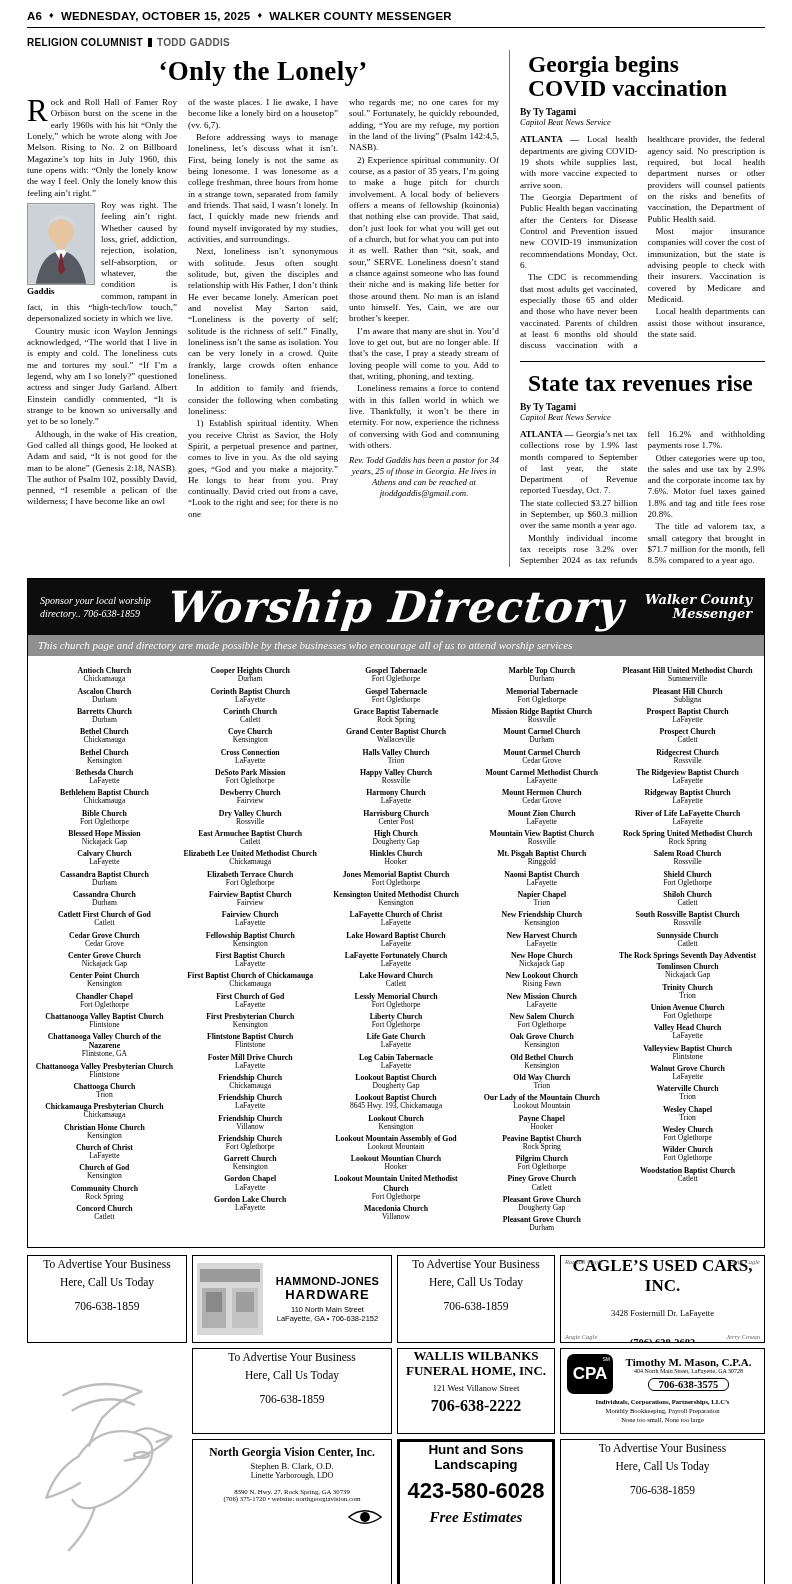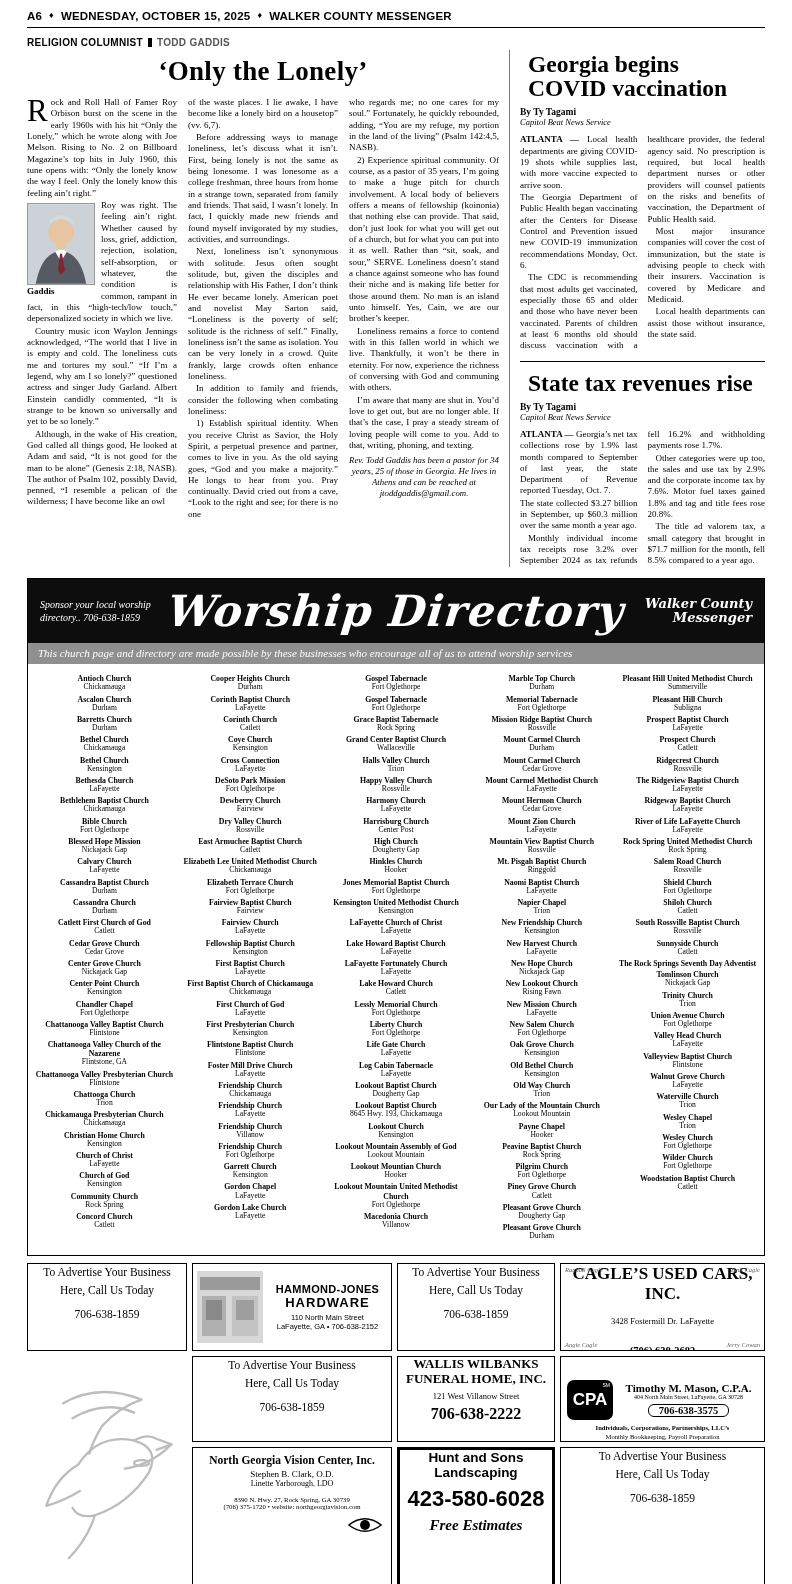--- a/index.html
+++ b/index.html
@@ -41,21 +41,21 @@
   .byline { font-weight:bold; font-size:9.5px; }
   .credit { font-style:italic; font-size:8.5px; margin-bottom:7px; }
   .twocol { column-count:2; column-gap:10px; font-size:9px; line-height:1.26; text-align:justify; }
   .twocol p { margin:0 0 1px; text-indent:8px; }
   .twocol p.lead { text-indent:0; }
   .dateline { font-weight:bold; }
   .story.second { border-top:1px solid #000; margin-top:9px; padding-top:7px; }
 
   
   .worship { border:1px solid #000; margin-top:11px; }
-  .banner { background:#0d0d0d; color:#fff; height:64px; display:flex; align-items:center; padding:0 12px; }
+  .banner { background:#0d0d0d; color:#fff; height:56px; display:flex; align-items:center; padding:0 12px; }
   .sponsor { width:152px; font-style:italic; font-size:10px; line-height:1.35; }
   .script-title { flex:1; text-align:center; font-family:"DejaVu Serif",serif; font-style:italic;
                   font-weight:bold; font-size:43px; letter-spacing:1px; transform:skewX(-6deg);
                   white-space:nowrap; }
   .paper-name { width:152px; text-align:right; font-family:"DejaVu Serif",serif; font-weight:bold;
                 font-style:italic; font-size:13px; line-height:1.1; }
   .tagbar { background:#8f8f8f; color:#fff; font-style:italic; font-size:11px; padding:4px 10px 5px; }
   .churches { display:flex; gap:5px; padding:10px 6px 12px; }
   .ch-col { flex:1; text-align:center; }
   .ch { margin-bottom:2.5px; }
@@ -82,21 +82,21 @@
   .ad-cagle .cg-phone { font-weight:bold; font-size:10.5px; margin-top:19px;}
   .ad-cagle .cg-tag { font-weight:bold; font-size:8px; margin-top:1px;}
   .corner { position:absolute; font-style:italic; font-size:6.5px; color:#666; }
   .corner.tl { top:2px; left:4px; } .corner.tr { top:2px; right:4px; }
   .corner.bl { bottom:2px; left:4px; } .corner.br { bottom:2px; right:4px; }
 
   .ad-wallis .wl-name { font-weight:bold; font-size:13px; line-height:1.15; }
   .ad-wallis .wl-addr { font-size:8.5px; margin-top:4px;}
   .ad-wallis .wl-phone { font-weight:bold; font-size:16px; margin-top:4px;}
 
-  .ad-mason { padding:23px 6px; }
+  .ad-mason { padding:5px 6px; }
   .mason-top { display:flex; gap:6px; width:100%; align-items:center;}
   .cpa-logo { width:46px; height:40px; background:#000; color:#fff; border-radius:7px; flex:none;
               display:flex; align-items:center; justify-content:center;
               font-family:"Liberation Sans",sans-serif; font-weight:bold; font-size:17px; position:relative;}
   .cpa-logo .sup { position:absolute; top:2px; right:3px; font-size:5px; font-weight:normal;}
   .mason-right { flex:1; text-align:center; }
   .ms-name { font-weight:bold; font-size:11px; }
   .ms-addr { font-size:6px; }
   .ms-phone { font-weight:bold; font-size:10.5px; border:1px solid #000; border-radius:6px;
               display:inline-block; padding:0 10px; margin-top:2px;}
@@ -172,22 +172,22 @@
               <p>In addition to family and friends, consider the following when combating loneliness:</p>
               <p>1) Establish spiritual identity. When you receive Christ as Savior, the Holy Spirit, a perpetual presence and partner, comes to live in you. As the old saying goes, “God and you make a majority.” He longs to hear from you. Pray continually. David cried out from a cave, “Look to the right and see; for there is no one</p>
             </div>
         </div>
 
         <div class="art-col col3">
           <div class="plist">
 
           <p>who regards me; no one cares for my soul.” Fortunately, he quickly rebounded, adding, “You are my refuge, my portion in the land of the living” (Psalm 142:4,5, NASB).</p>
               <p>2) Experience spiritual community. Of course, as a pastor of 35 years, I’m going to make a huge pitch for church involvement. A local body of believers offers a means of fellowship (koinonia) that nothing else can provide. That said, don’t just look for what you will get out of a church, but for what you can put into it as well. Rather than “sit, soak, and sour,” SERVE. Loneliness doesn’t stand a chance against someone who has found their niche and is making life better for those around them. No man is an island unto himself. Yes, Cain, we are our brother’s keeper.</p>
+              <p>I’m aware that many are shut in. You’d love to get out, but are no longer able. If that’s the case, I pray a steady stream of loving people will come to you. Add to that, writing, phoning, and texting.</p>
               <p>Loneliness remains a force to contend with in this fallen world in which we live. Thankfully, it won’t be there in eternity. For now, experience the richness of conversing with God and communing with others.</p>
-              <p>I’m aware that many are shut in. You’d love to get out, but are no longer able. If that’s the case, I pray a steady stream of loving people will come to you. Add to that, writing, phoning, and texting.</p>
               <p>Rev. Todd Gaddis has been a pastor for 34 years, 25 of those in Georgia. He lives in Athens and can be reached at jtoddgaddis@gmail.com.</p>
             </div>
         </div>
 
       </div>
     </section>
 
     <aside class="rightcol">
 
       <section class="story">

